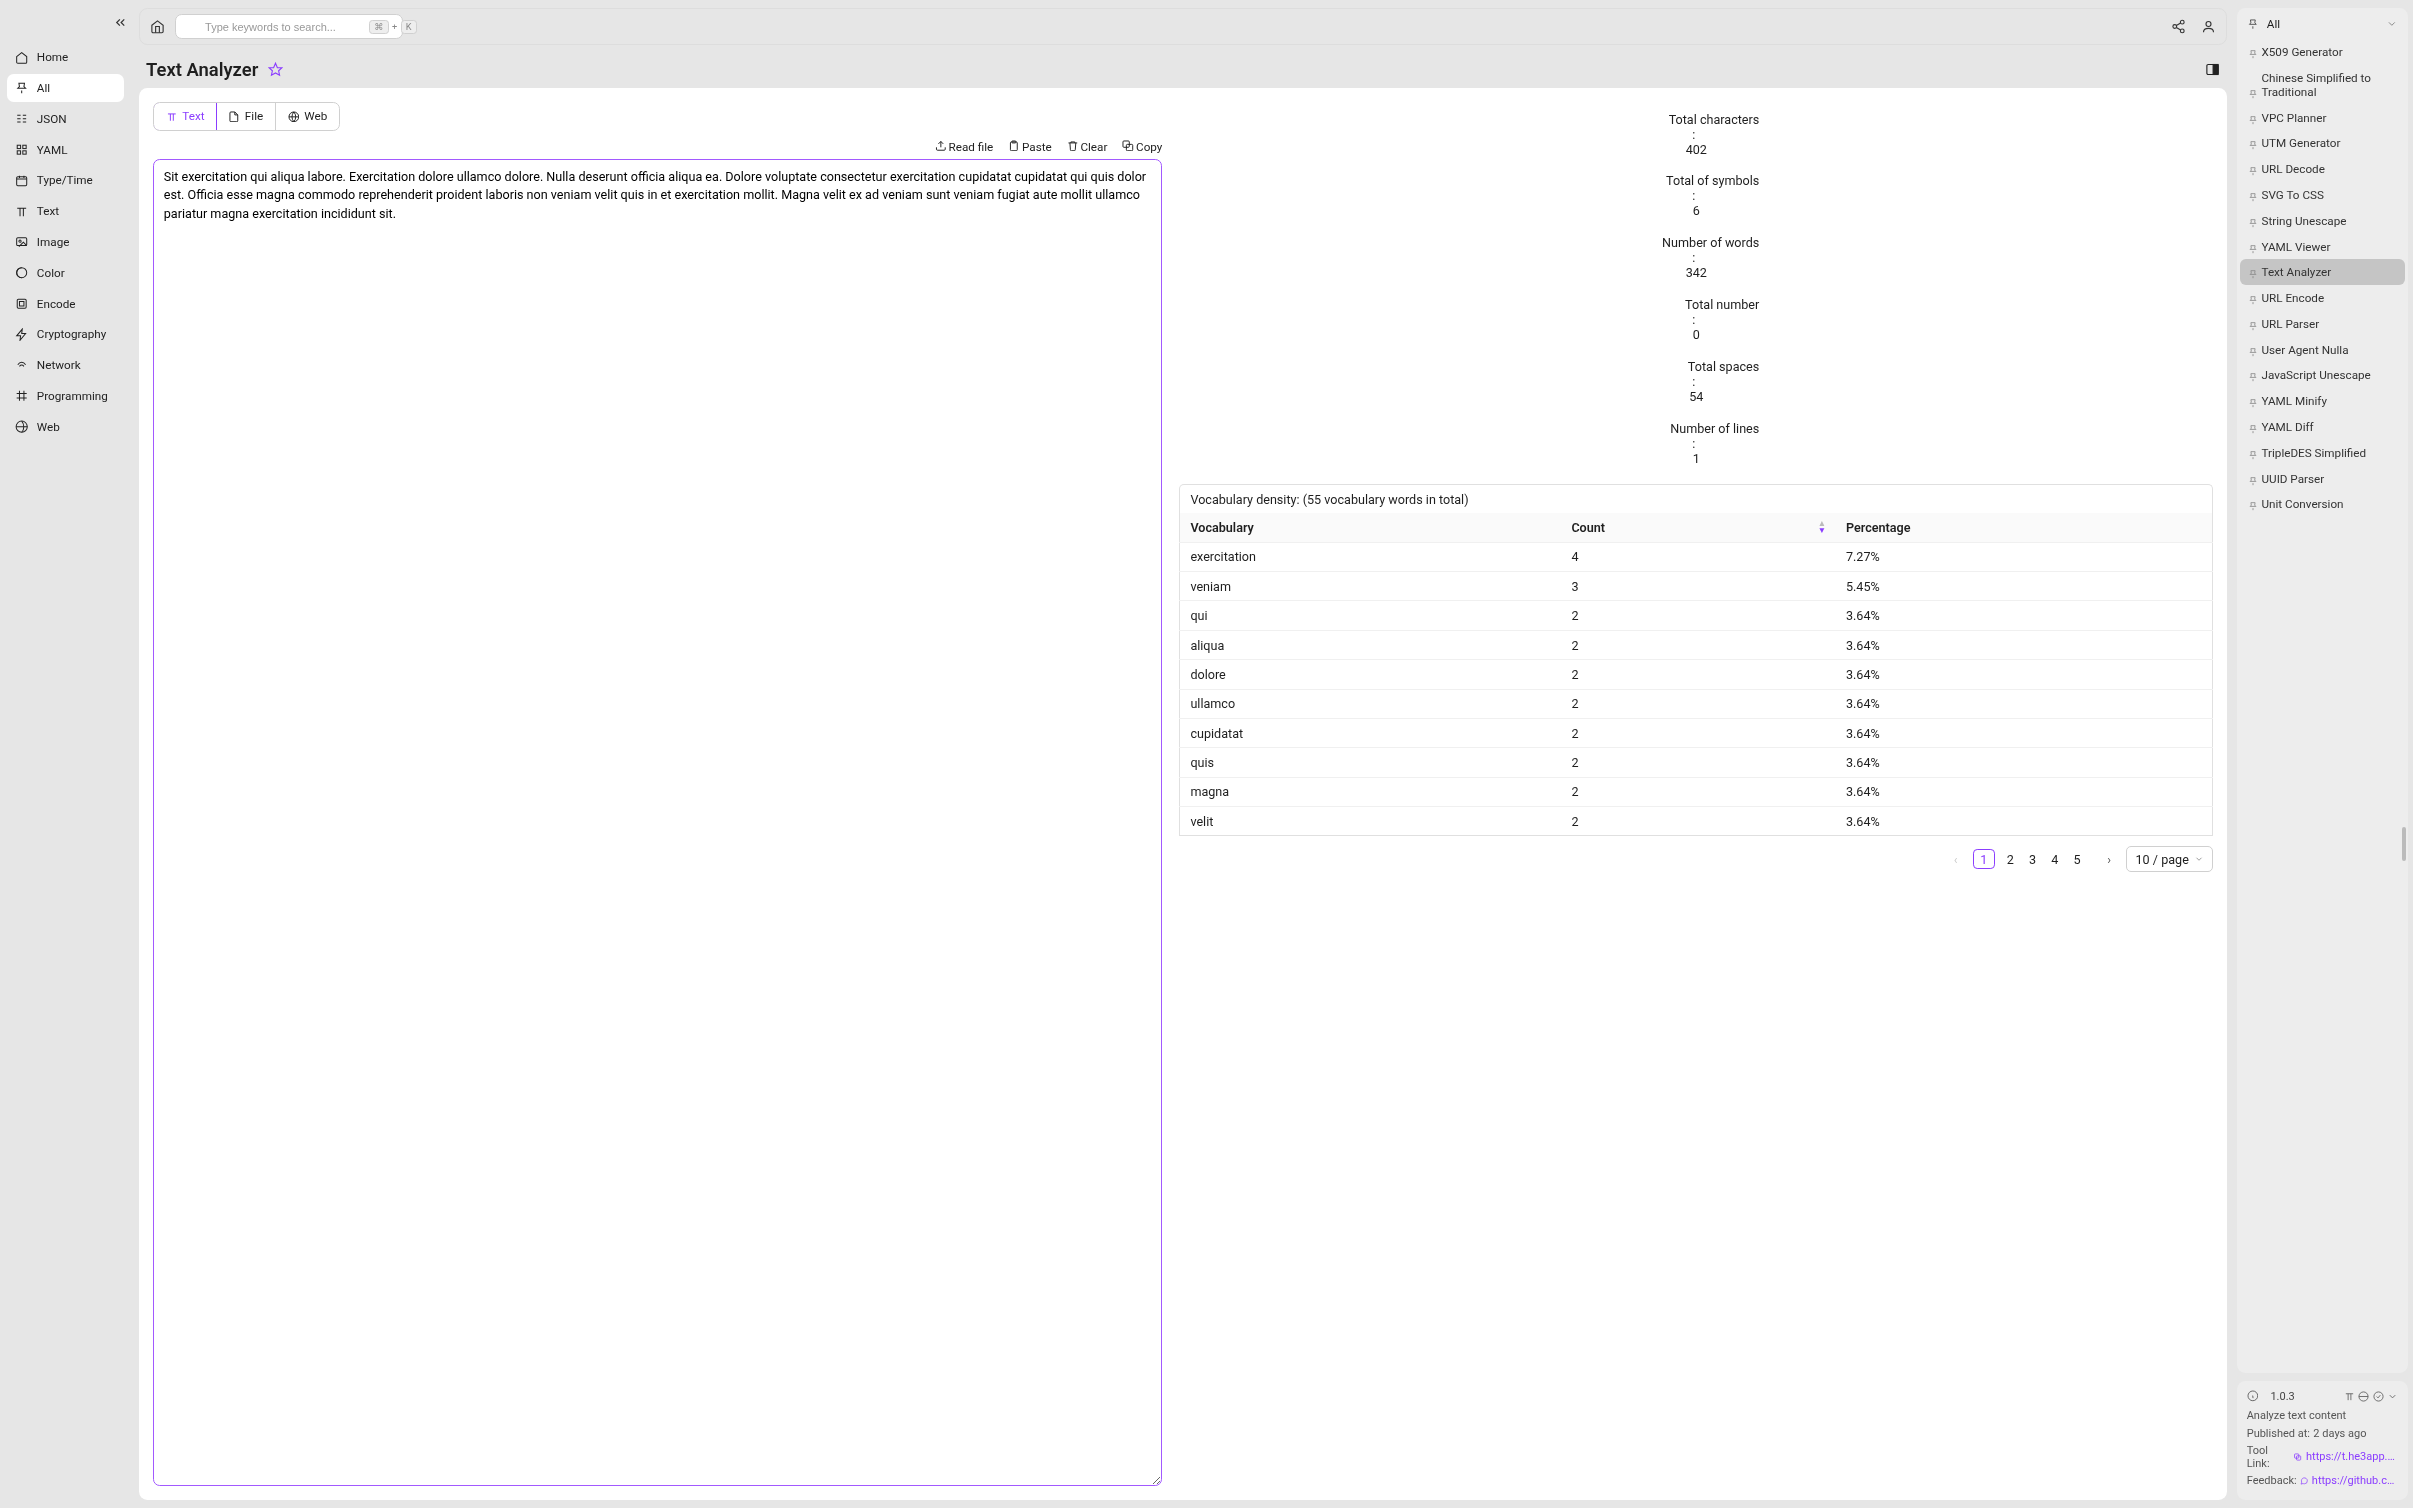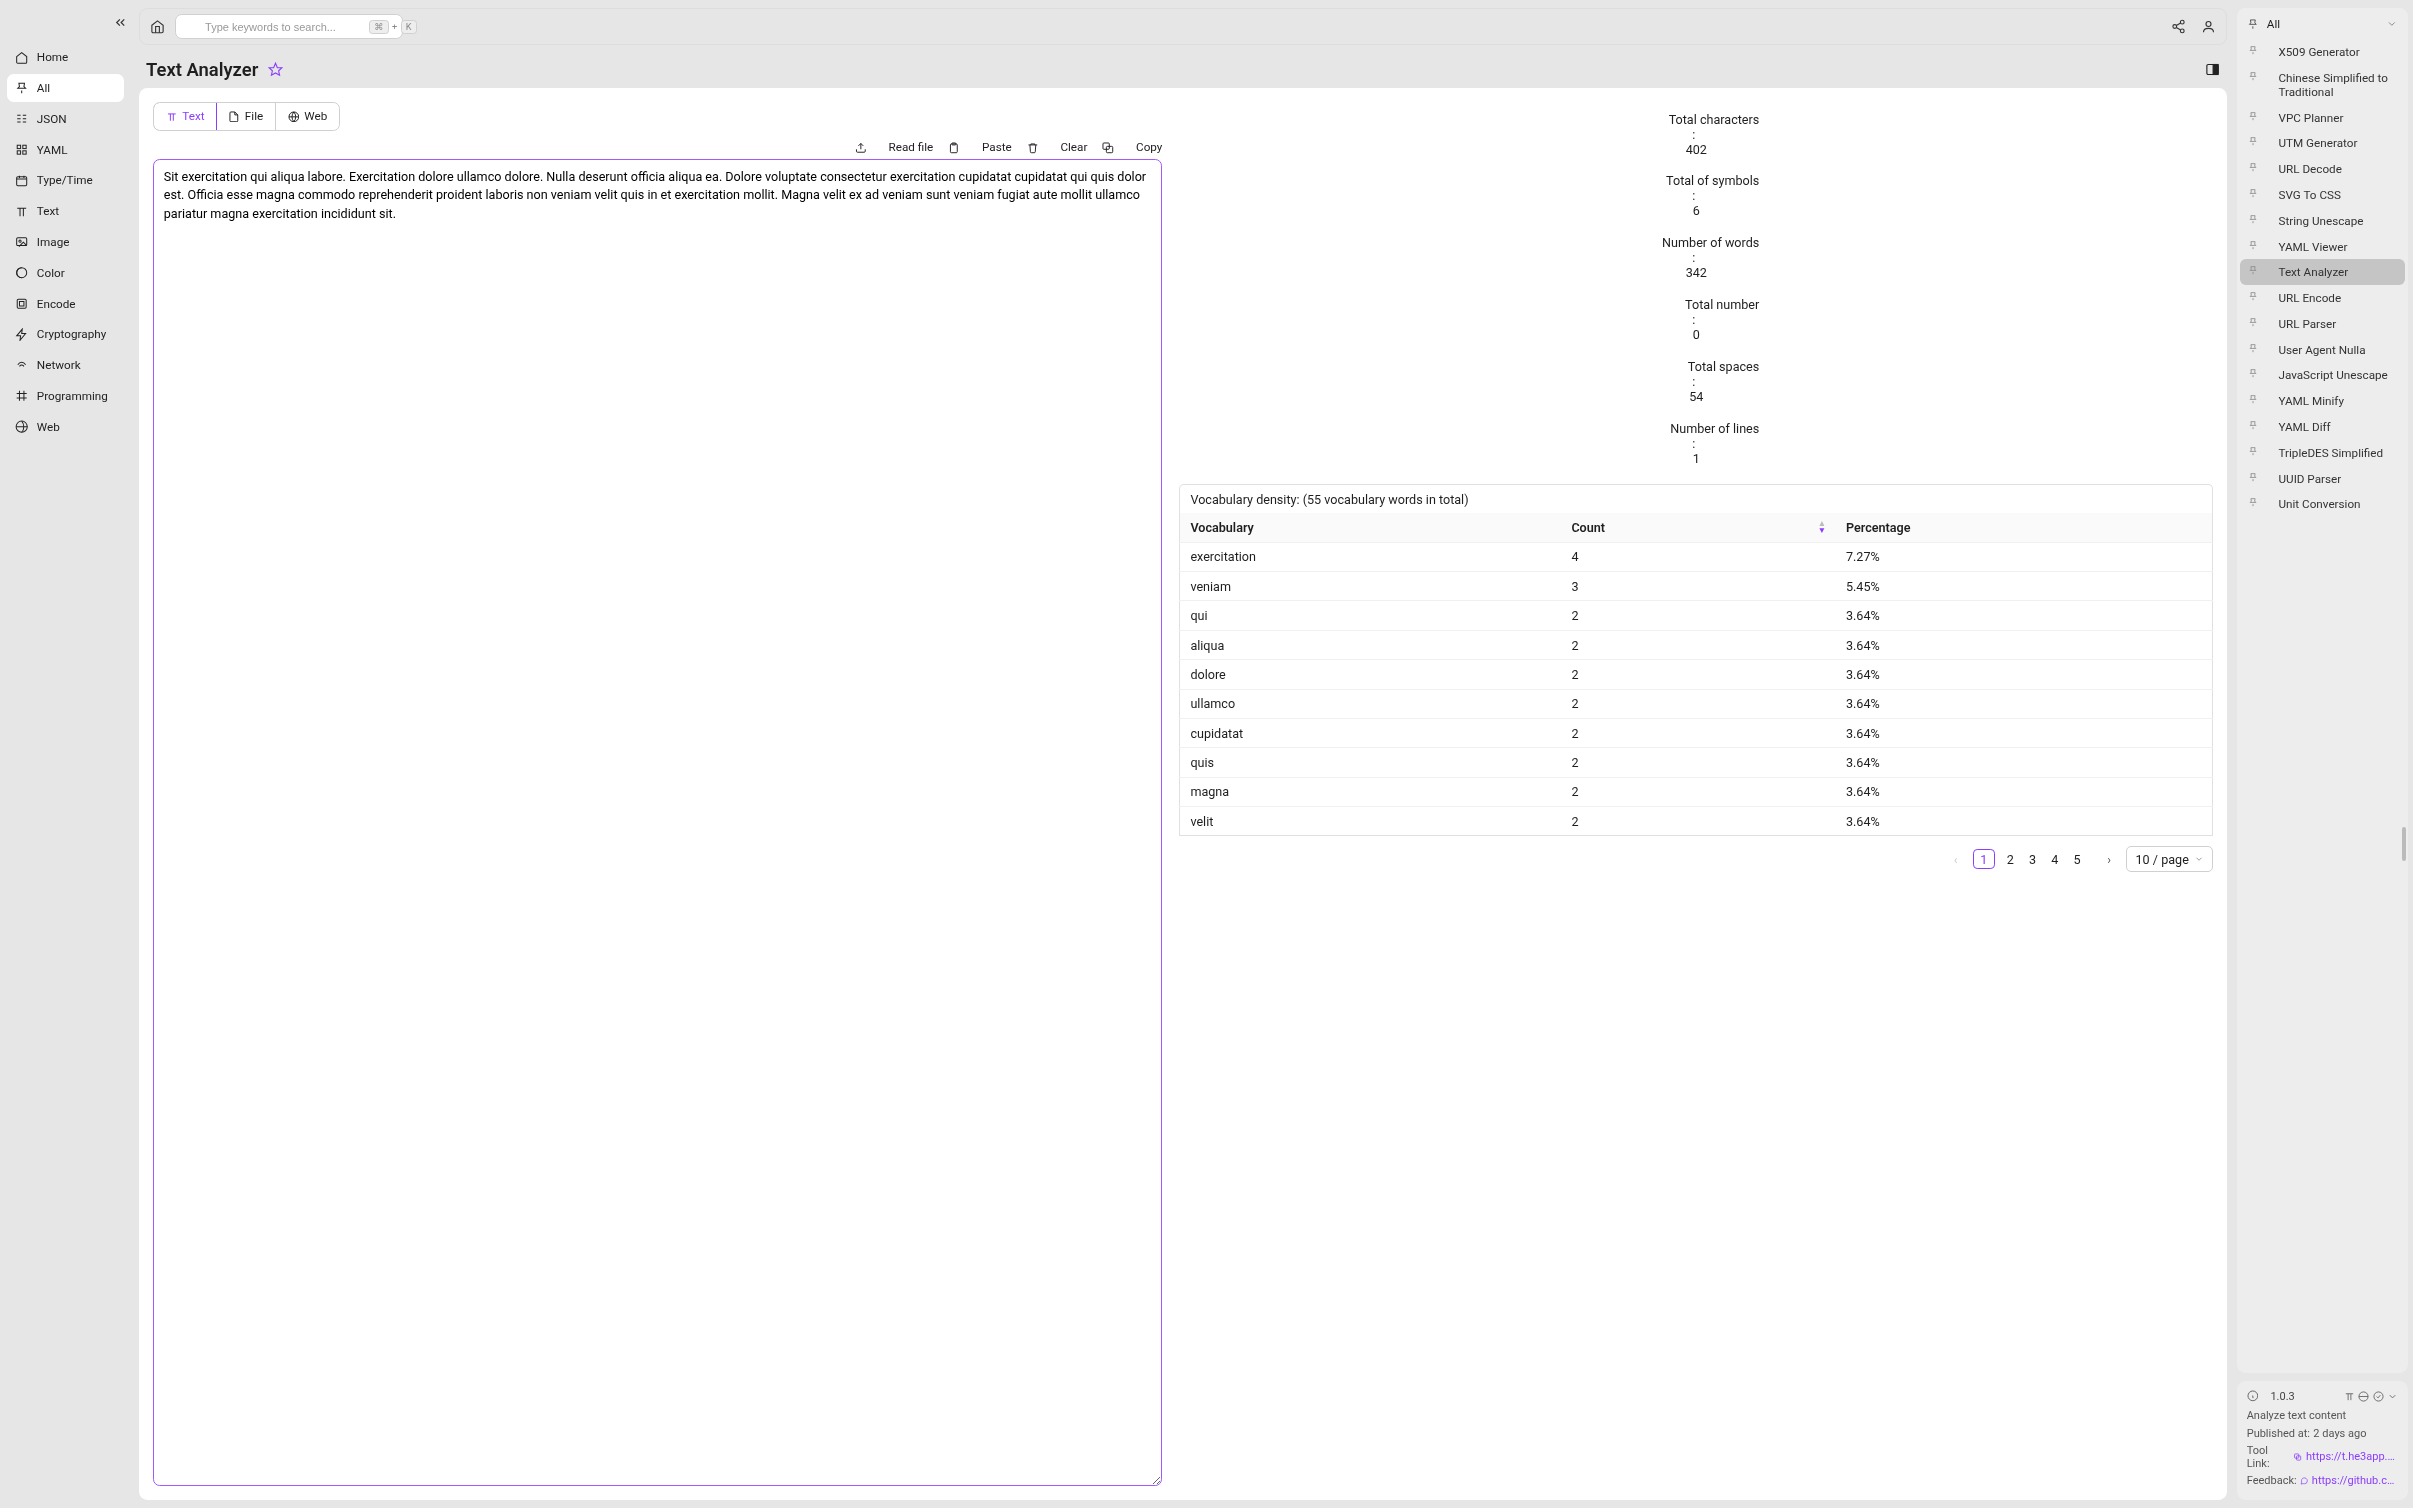--- a/index.html
+++ b/index.html
@@ -142,22 +142,22 @@
   }
   .tab .tab-icon { width:11.7px; height:11.7px; }
   .action-row {
     display: flex;
     justify-content: flex-end;
     gap: 15px;
     margin: 8.4px 0 5px;
   }
   .action-link {
     display: flex;
-    align-items: flex-end;
-    gap: 22px;
+    align-items: flex-start;
+    gap: 2px;
     cursor: pointer;
     color: #222;
     font-size: 11.7px;
   }
   .action-link .al-icon { width:11.7px; height:11.7px; }
   .ta-wrap { flex:1; position:relative; }
   .ta {
     width: 100%;
     height: 100%;
     border: 1.7px solid #a259ff;
@@ -223,21 +223,21 @@
     position:relative;
   }
   .rp-all {
     display:flex; align-items:center; gap:8.4px;
     padding: 8.4px 10px;
     cursor:pointer;
   }
   .rp-all .chev { margin-left:auto; }
   .rp-items { flex:1; overflow-y:auto; padding: 0 3.4px; }
   .rp-item {
-    display:flex; align-items:flex-start; gap:20px;
+    display:flex; align-items:flex-end; gap:3px;
     padding: 5.9px 8.4px;
     border-radius:5.9px;
     cursor:pointer;
     font-size:11.7px;
     color:#333;
   }
   .rp-item.active { background:#c5c5c5; }
   .rp-item .pin { width:10px; height:10px; flex-shrink:0; color:#888; }
   .rp-scrollbar {
     position:absolute; right:1.7px; top:60%; width:4.2px; height:34px;

